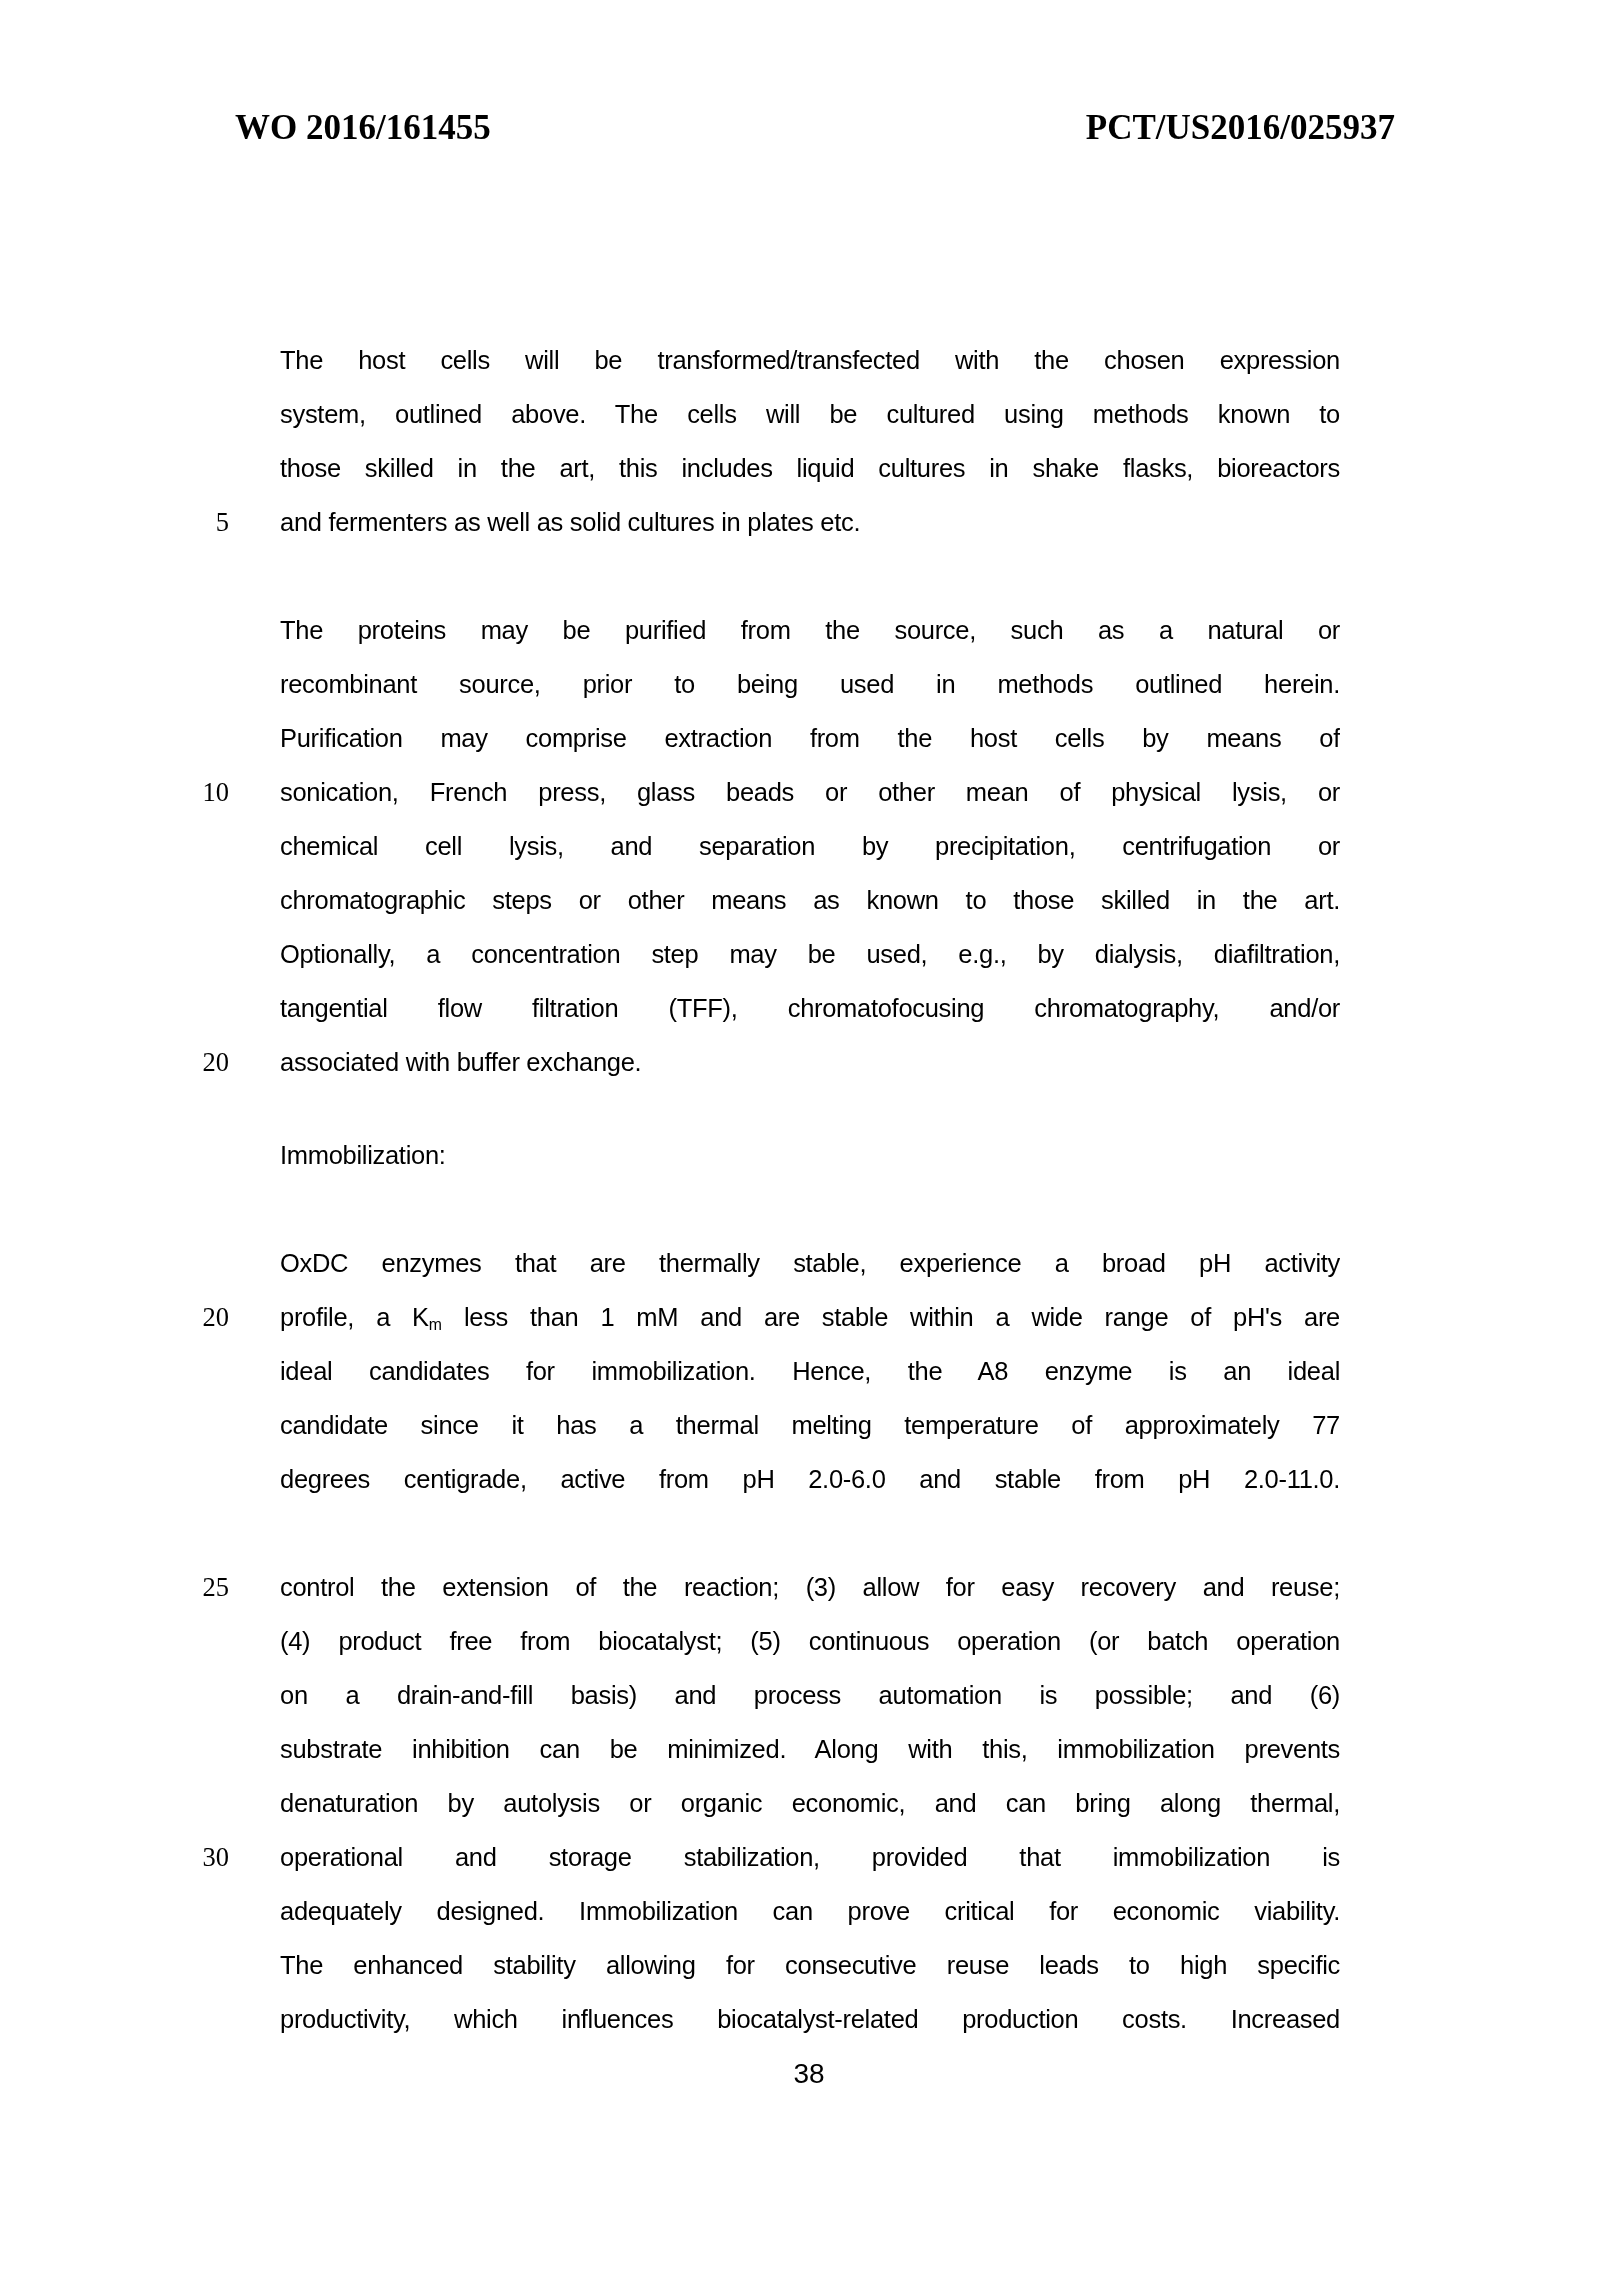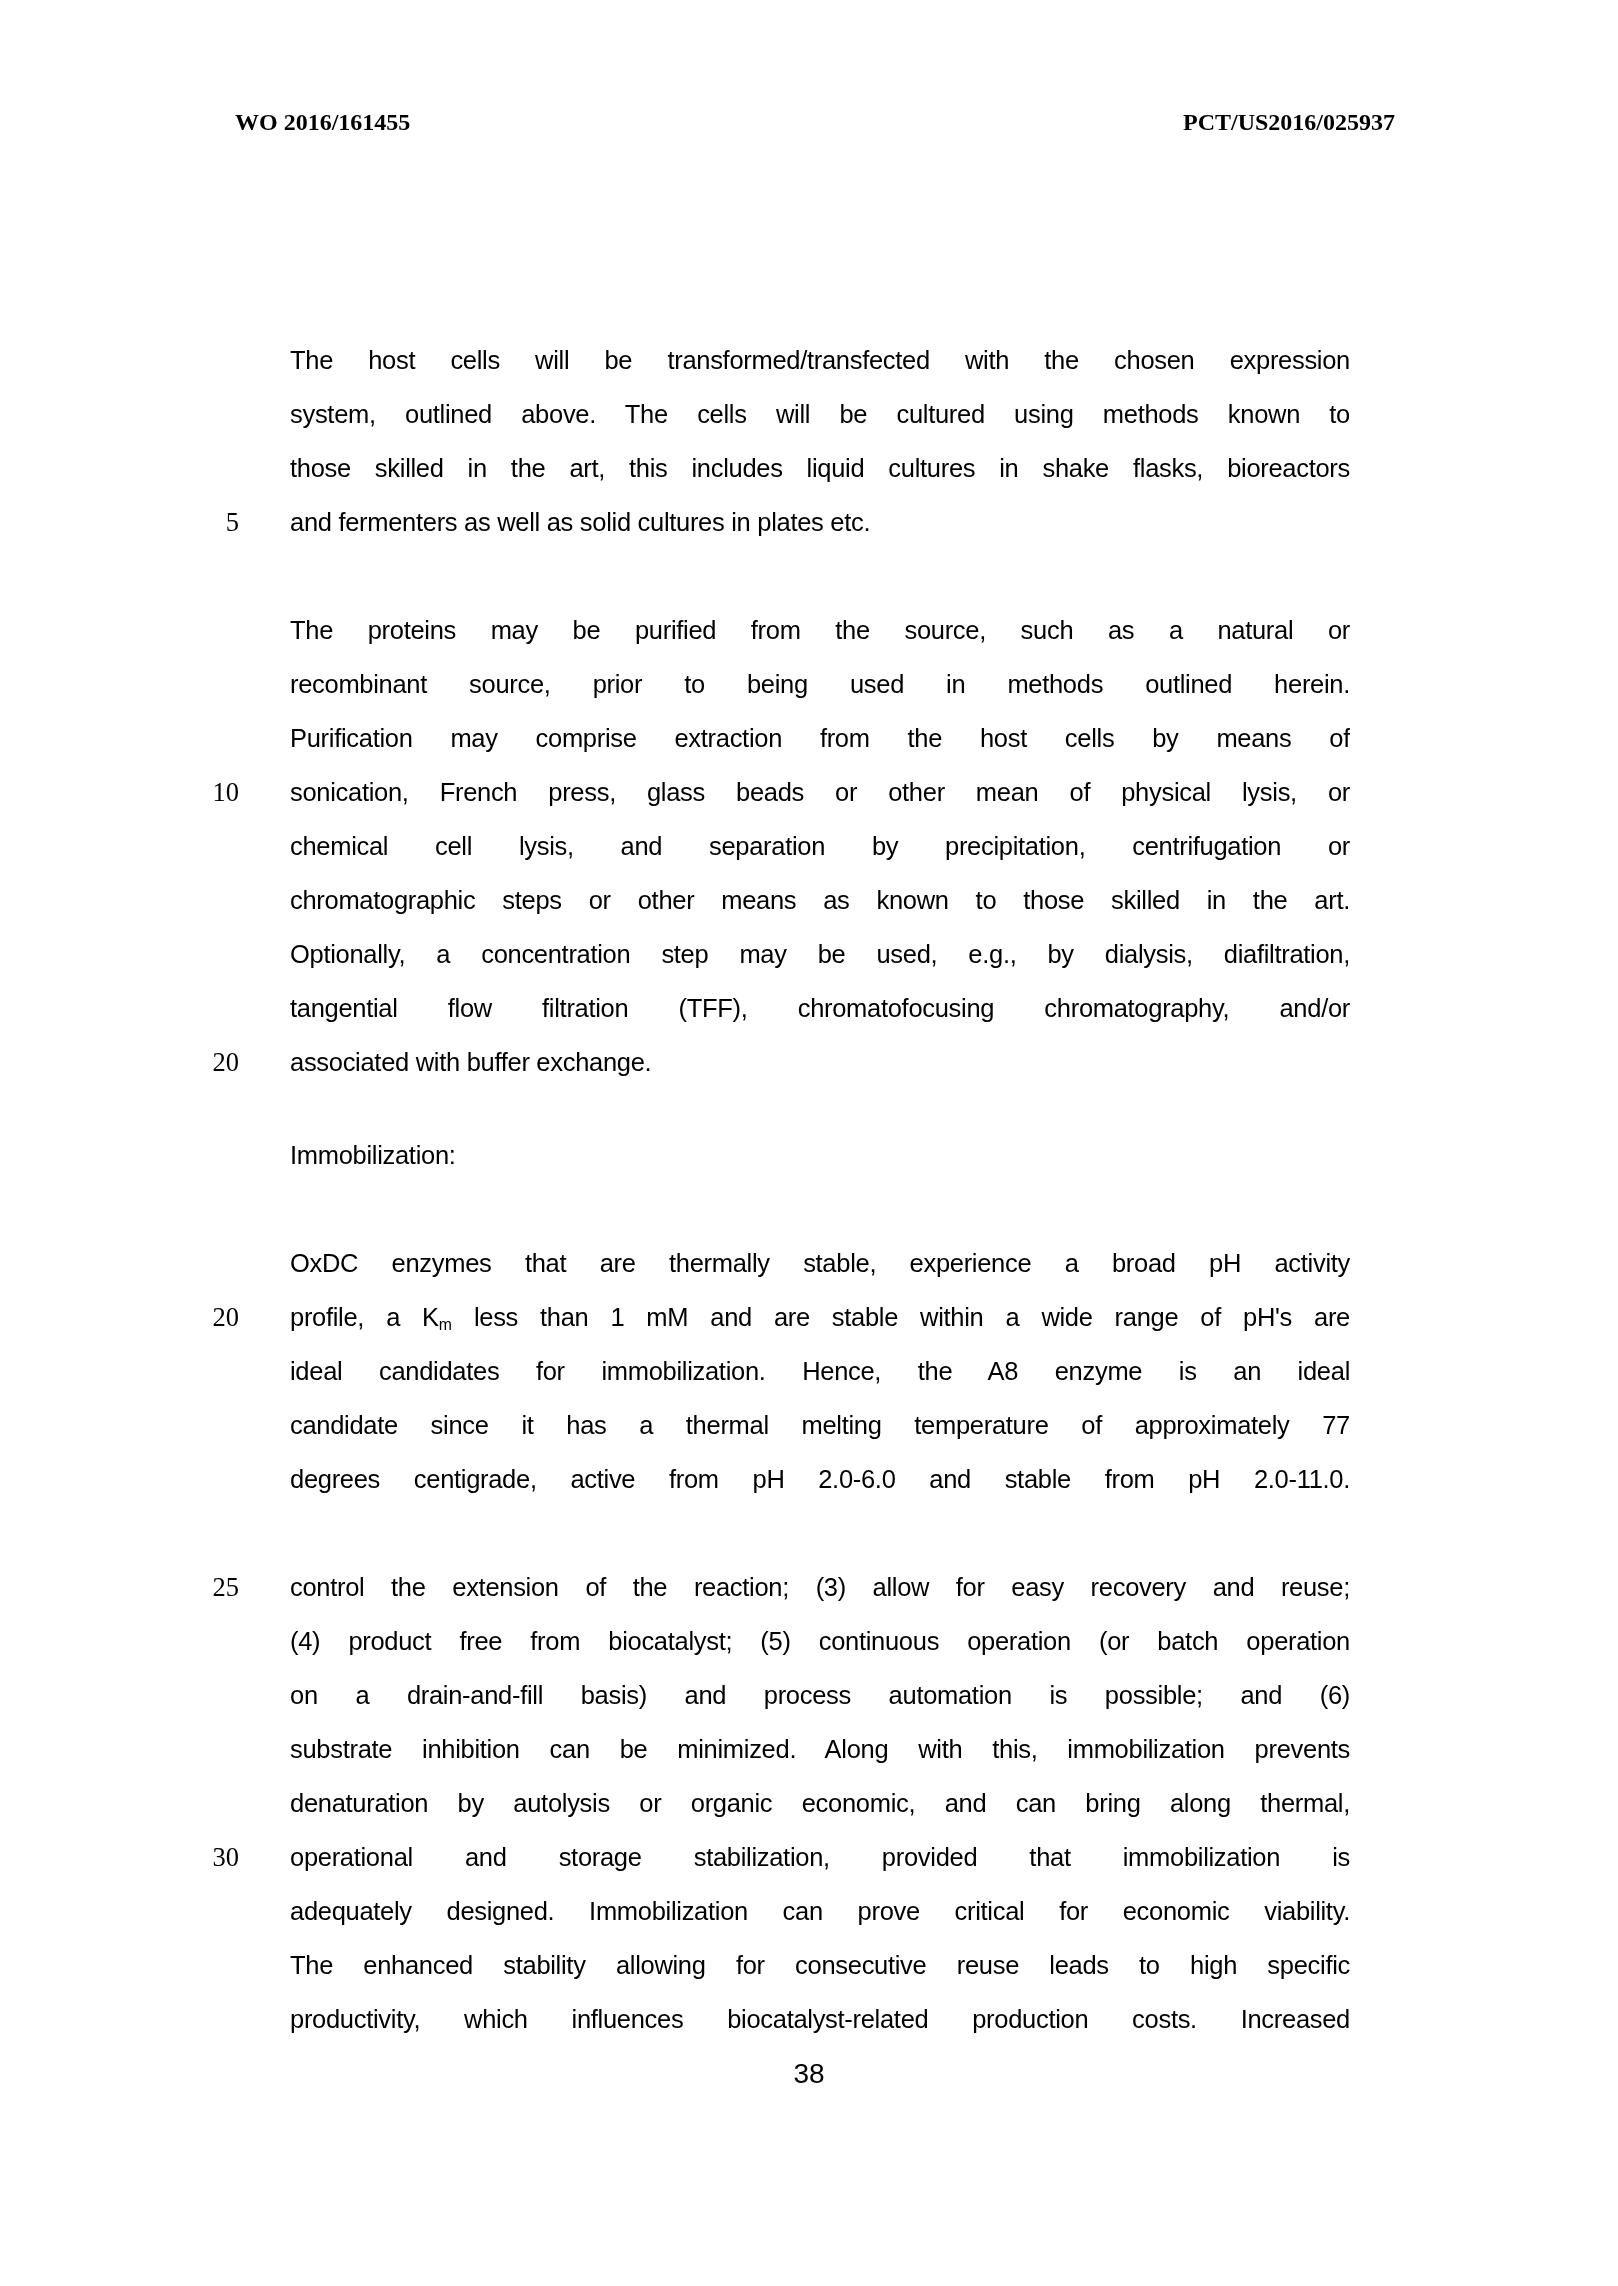--- a/index.html
+++ b/index.html
@@ -11,31 +11,31 @@
     color: #000000;
     font-family: "Liberation Sans", sans-serif;
     overflow: hidden;
   }
   
   .header-left, .header-right {
     position: absolute;
     top: 110px;
     font-family: "Liberation Serif", serif;
     font-weight: bold;
-    font-size: 24px;
+    font-size: 35px;
     line-height: 1;
     white-space: nowrap;
   }
   .header-left  { left: 235px; }
   .header-right { right: 223px; }
 
   
   .content {
     position: absolute;
-    left: 158px;
+    left: 148px;
     top: 333px;
     width: 1192px;
     font-size: 25.5px;
     letter-spacing: -0.3px;
   }
   .block + .block { margin-top: 54px; }
   .block.heading { margin-top: 39px; }
   .line { display: flex; height: 54px; line-height: 54px; }
   .gutter {
     width: 132px;

